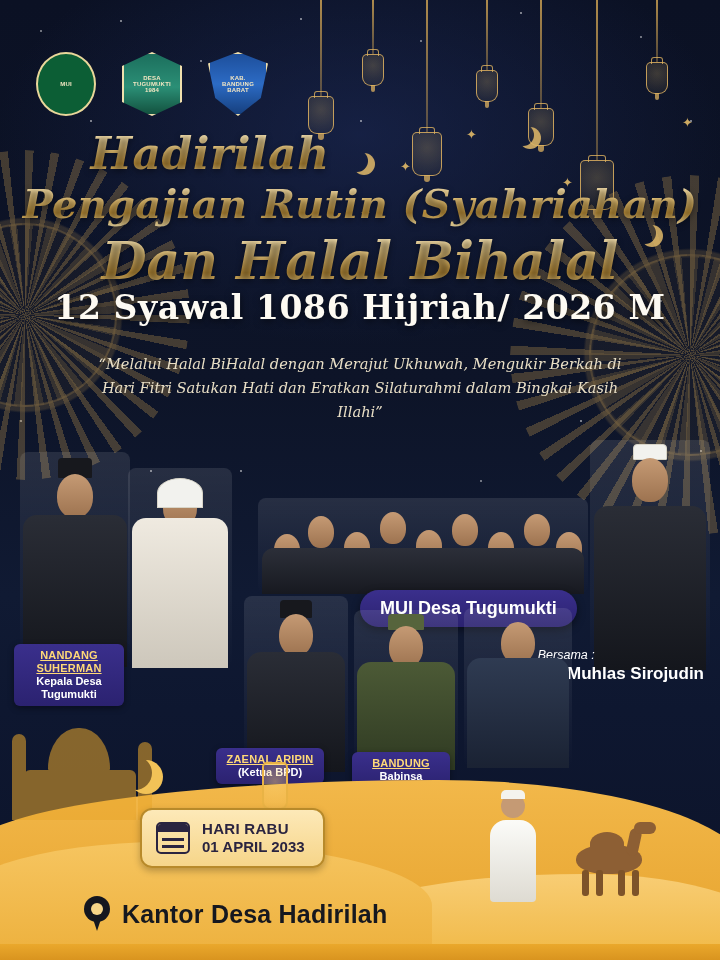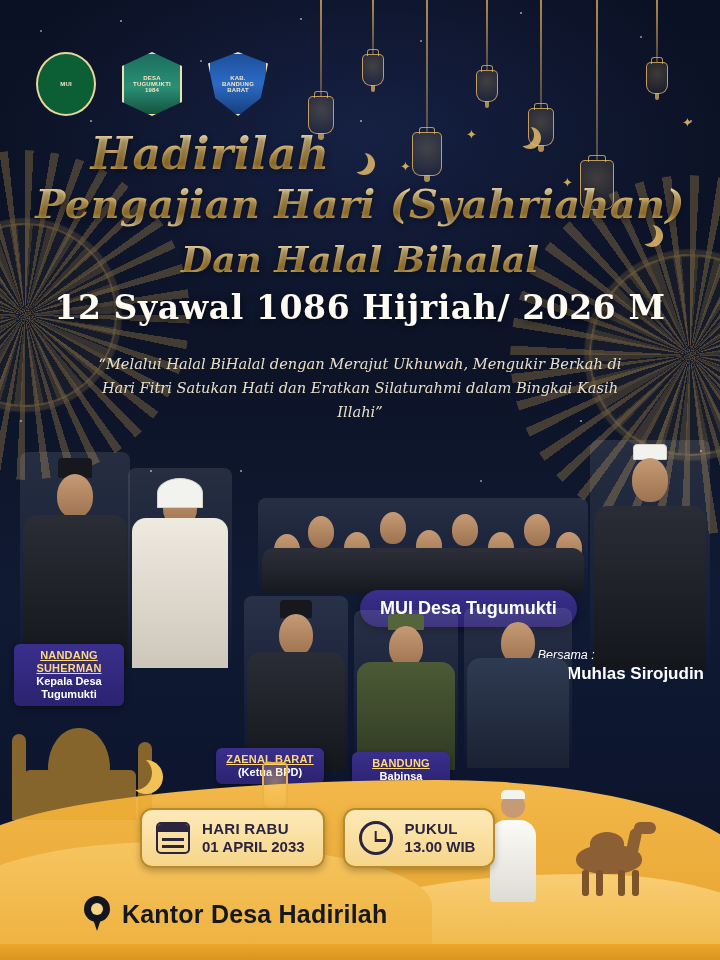--- a/index.html
+++ b/index.html
@@ -89,21 +89,21 @@
   .heading { position: absolute; left: 0; width: 100%; text-align: center; }
   .gold {
     font-family: "DejaVu Serif", serif;
     font-weight: bold; font-style: italic;
     background: linear-gradient(180deg,#fff3cf 0%, #f0cf86 35%, #c8983c 70%, #f5e1a8 100%);
     -webkit-background-clip: text; background-clip: text; color: transparent;
     text-shadow: 0 2px 6px rgba(0,0,0,.45);
   }
   #h1 { top: 128px; font-size: 44px; letter-spacing: .5px; padding-right: 300px; }
   #h2 { top: 180px; font-size: 40px; letter-spacing: .3px; }
-  #h3 { top: 230px; font-size: 36px; margin-top: 8px; }
+  #h3 { top: 230px; font-size: 52px; }
   #date {
     top: 288px; font-size: 33px; color: #fdfaf2; font-weight: bold;
     font-family: "DejaVu Serif", serif; letter-spacing: .6px;
     text-shadow: 0 2px 7px rgba(0,0,0,.6);
   }
   #quote {
     top: 352px; padding: 0 86px; color: #e9dfc6; font-size: 14.6px; line-height: 1.65;
     font-style: italic; font-family: "DejaVu Serif", serif;
   }
 
@@ -182,21 +182,21 @@
     position: absolute; left: 118px; bottom: 170px; width: 34px; height: 34px;
     border-radius: 50%; box-shadow: 11px 4px 0 0 #f2c257;
   }
   .lantern-ground {
     position: absolute; left: 262px; bottom: 150px; width: 26px; height: 48px;
     border: 2px solid #e9b345; border-radius: 5px 5px 8px 8px;
     background: radial-gradient(circle at 50% 40%, rgba(255,212,120,.45), rgba(255,212,120,.08));
   }
 
   
-  .chips { position: absolute; left: 140px; bottom: 92px; display: flex; gap: 18px; }
+  .chips { position: absolute; left: 140px; bottom: 92px; display: flex; gap: 30px; }
   .chip {
     display: flex; align-items: center; gap: 12px;
     background: linear-gradient(180deg,#fde9b8,#f6d589);
     border: 2px solid #b88a2a; border-radius: 12px;
     padding: 10px 18px 10px 14px;
     box-shadow: 0 3px 7px rgba(0,0,0,.25);
   }
   .chip .txt { line-height: 1.2; }
   .chip .t1 { font-size: 15px; font-weight: bold; color: #2a2440; letter-spacing: .3px; }
   .chip .t2 { font-size: 15px; font-weight: bold; color: #2a2440; }
@@ -300,21 +300,21 @@
     </div>
     <div class="logo l2">
       <div class="shape">DESA TUGUMUKTI 1984</div>
     </div>
     <div class="logo l3">
       <div class="shape">KAB. BANDUNG BARAT</div>
     </div>
   </div>
 
   <div class="heading gold" id="h1">Hadirilah</div>
-  <div class="heading gold" id="h2">Pengajian Hari (Syahriahan)</div>
+  <div class="heading gold" id="h2">Pengajian Rutin (Syahriahan)</div>
   <div class="heading gold" id="h3">Dan Halal Bihalal</div>
   <div class="heading" id="date">12 Syawal 1086 Hijriah/ 2026 M</div>
   <div class="heading" id="quote">“Melalui Halal BiHalal dengan Merajut Ukhuwah, Mengukir Berkah di Hari Fitri Satukan Hati dan Eratkan Silaturahmi dalam Bingkai Kasih Illahi”</div>
 
   <div class="person" style="left:20px;top:452px;width:110px;height:215px">
     <div class="silhouette">
       <div class="cap" style="top:6px;width:34px;height:20px"></div>
       <div class="head" style="top:22px;width:36px;height:44px"></div>
       <div class="body-suit suit-dark" style="width:104px;height:152px"></div>
     </div>
@@ -375,21 +375,21 @@
     </div>
   </div>
   <div class="person" style="left:464px;top:608px;width:108px;height:160px">
     <div class="silhouette">
       <div class="head" style="top:14px;width:34px;height:42px"></div>
       <div class="body-suit suit-police" style="width:102px;height:110px"></div>
     </div>
   </div>
 
   <div class="plate small" style="left:216px;top:748px;width:108px">
-    <div class="nm">ZAENAL BARAT</div>
+    <div class="nm">ZAENAL ARIPIN</div>
     <div class="rl">(Ketua BPD)</div>
   </div>
   <div class="plate small" style="left:352px;top:752px;width:98px">
     <div class="nm">BANDUNG</div>
     <div class="rl">Babinsa</div>
   </div>
 
   <div class="dune d1"></div>
   <div class="dune d3"></div>
   <div class="dune d2"></div>
@@ -420,27 +420,20 @@
   </div>
 
   <div class="chips">
     <div class="chip">
       <div class="cal"></div>
       <div class="txt">
         <div class="t1">HARI RABU</div>
         <div class="t2">01 APRIL 2033</div>
       </div>
     </div>
-    <div class="chip">
-      <div class="clock"></div>
-      <div class="txt">
-        <div class="t1">PUKUL</div>
-        <div class="t2">13.00 WIB</div>
-      </div>
-    </div>
   </div>
 
   <div class="venue">
     <div class="pin">
         <span class="tip"></span>
       </div>
     <div class="vname">Kantor Desa Hadirilah</div>
   </div>
 
   <div class="ground-strip"></div>

